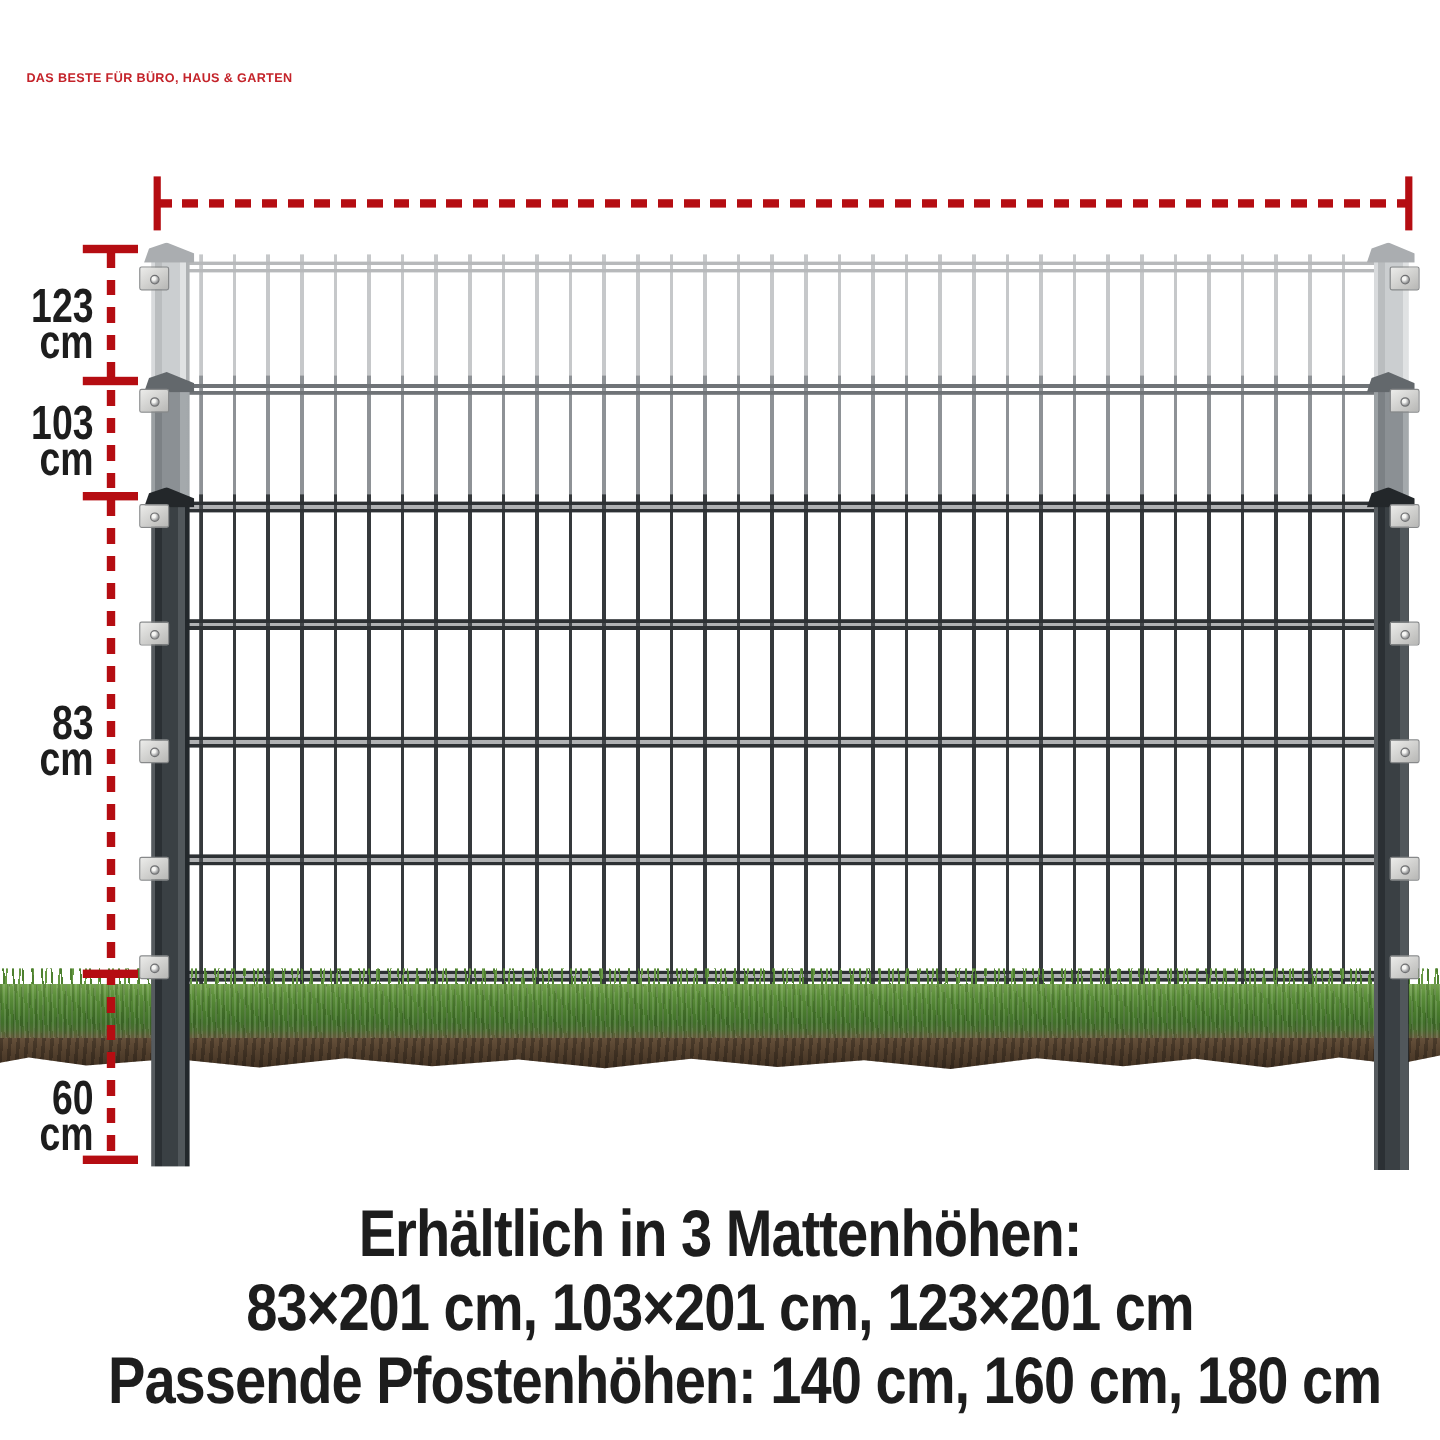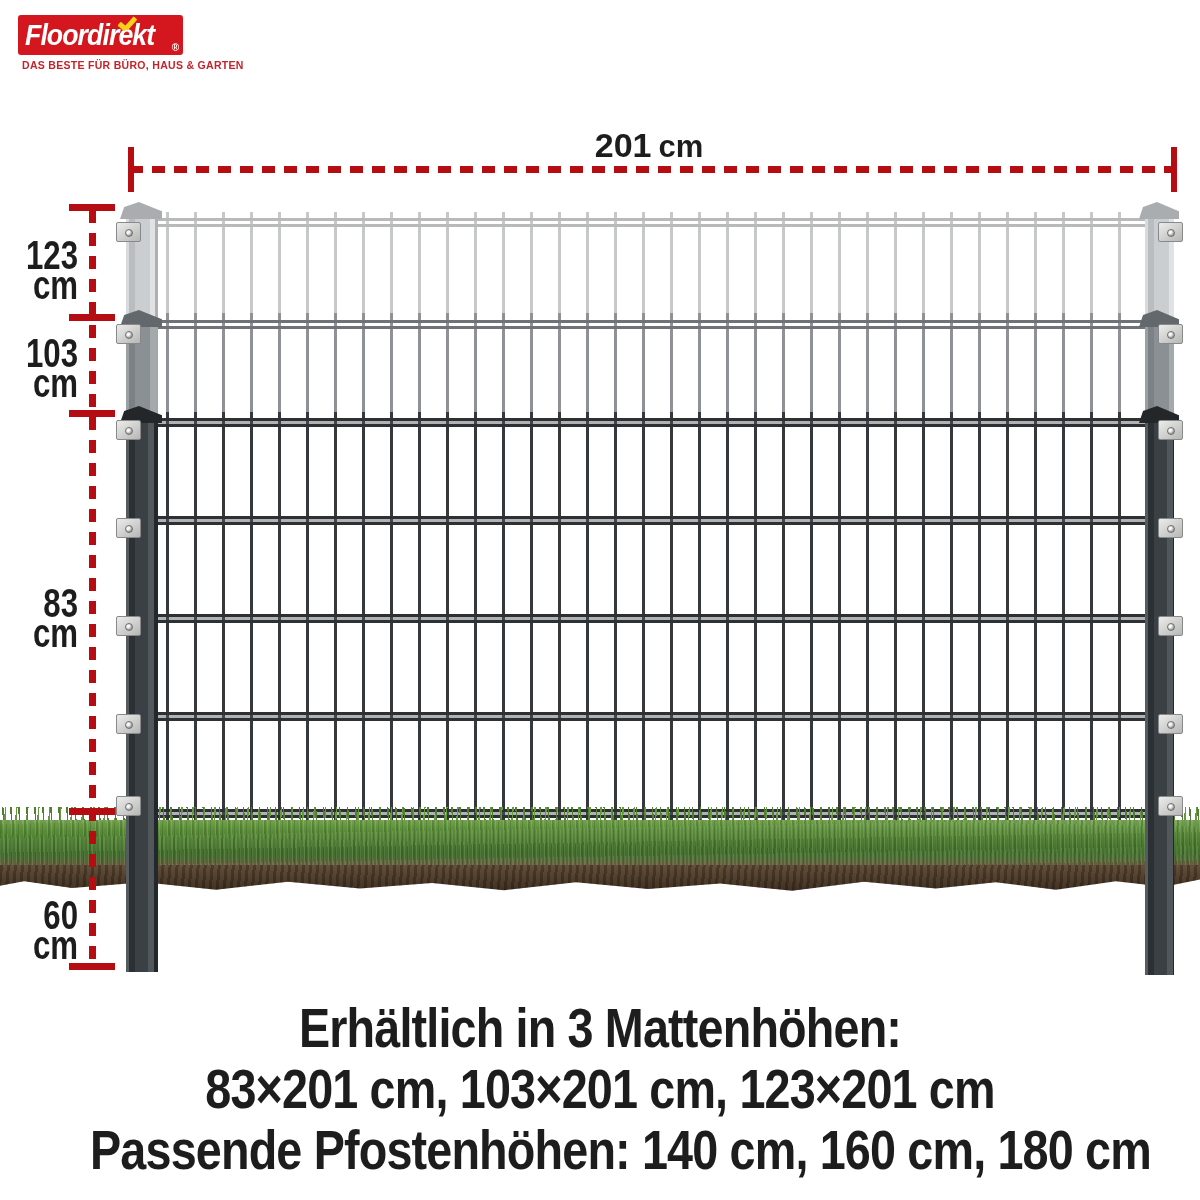--- a/index.html
+++ b/index.html
@@ -84,36 +84,25 @@
   .footer{left:0;top:998px;width:1200px;text-align:center;color:#1d1d1d;font-weight:bold;
           font-size:55px;line-height:61px;letter-spacing:-1px;transform:scaleX(.85);
           transform-origin:50% 0;z-index:30;white-space:nowrap;}
   .footer div{position:static;}
 </style>
 </head>
 <body>
 
 <div class="stage">
 
-  <div class="logo-box">
-    <span class="logo-text">Floordirekt</span>
-    <span class="logo-check">
-        <i class="c1"></i>
-        <i class="c2"></i>
-      </span>
-    <span class="logo-reg">®</span>
-  </div>
   <div class="tagline">DAS BESTE FÜR BÜRO, HAUS &amp; GARTEN</div>
 
   <div class="dim wcap wcapL"></div>
   <div class="dim wline"></div>
   <div class="dim wcap wcapR"></div>
-  <div class="dim wlabel">
-    <span style="position:static">201</span><span class="unit" style="position:static">cm</span>
-  </div>
 
   <div class="dim vline"></div>
   <div class="dim tick" style="top:204px"></div>
   <div class="dim tick" style="top:314px"></div>
   <div class="dim tick" style="top:410px"></div>
   <div class="dim tick" style="top:808px"></div>
   <div class="dim tick" style="top:963px"></div>
 
   <div class="hlabel" style="top:240px">
     <span>123</span>

